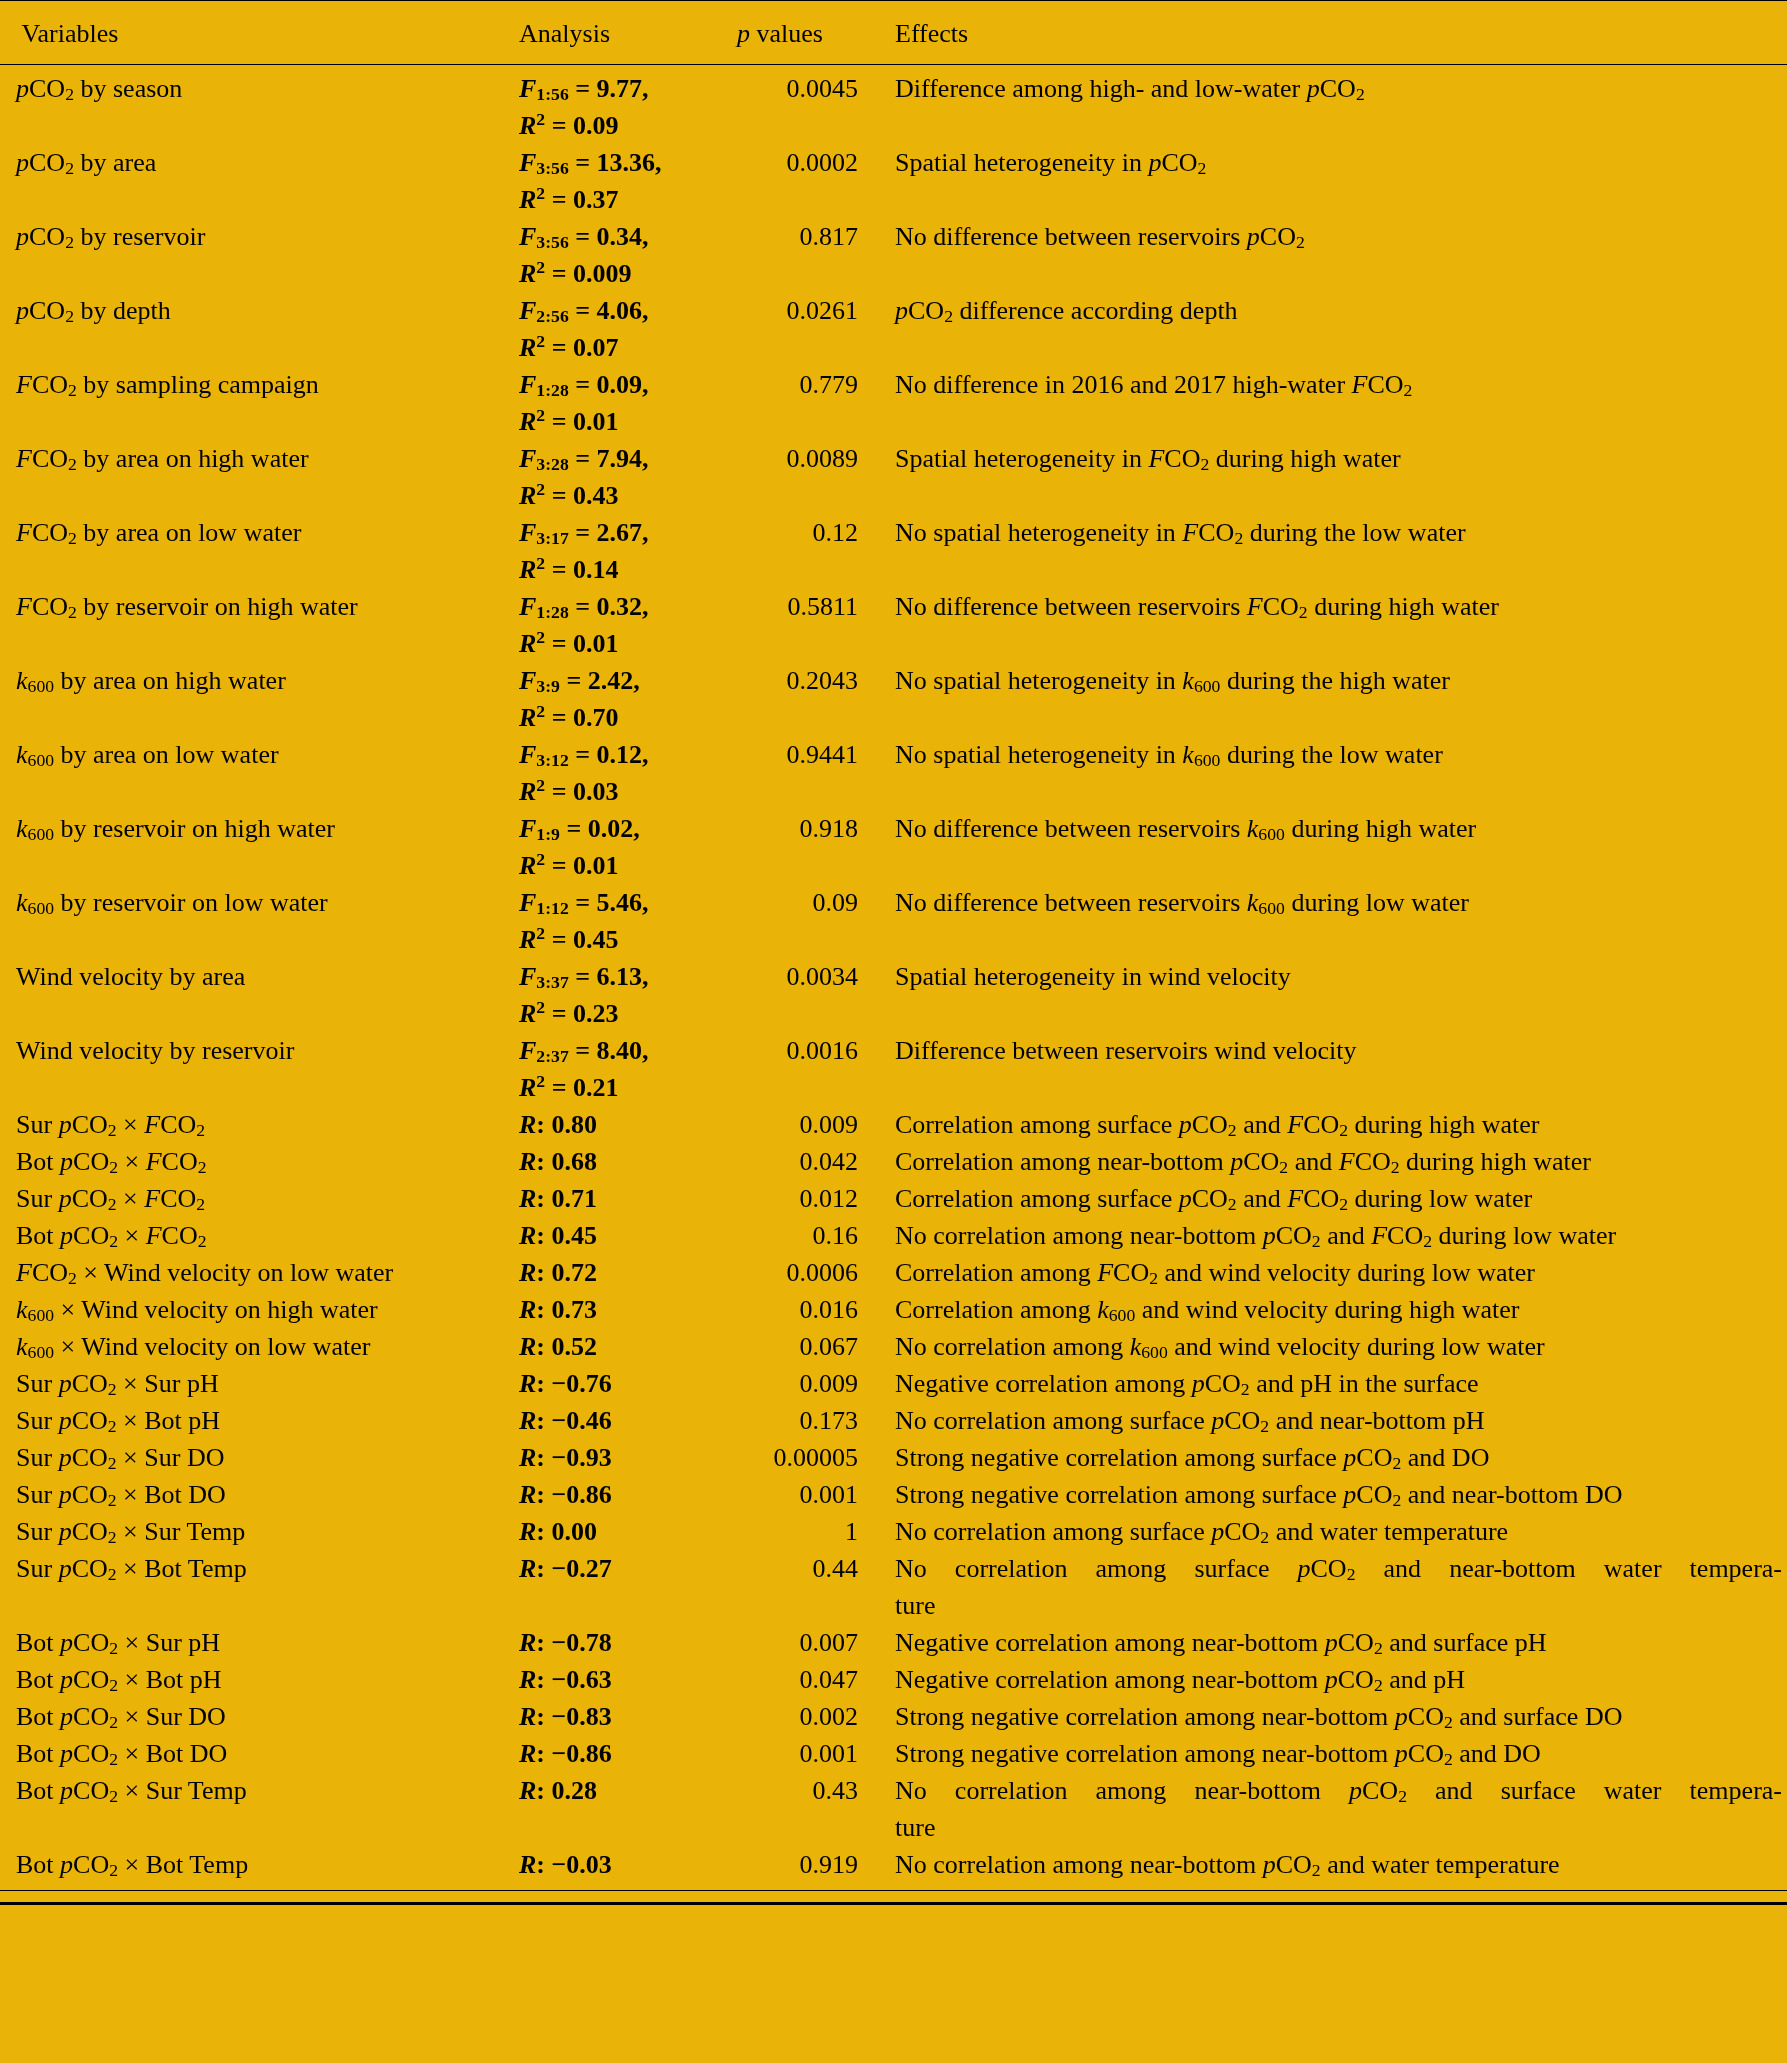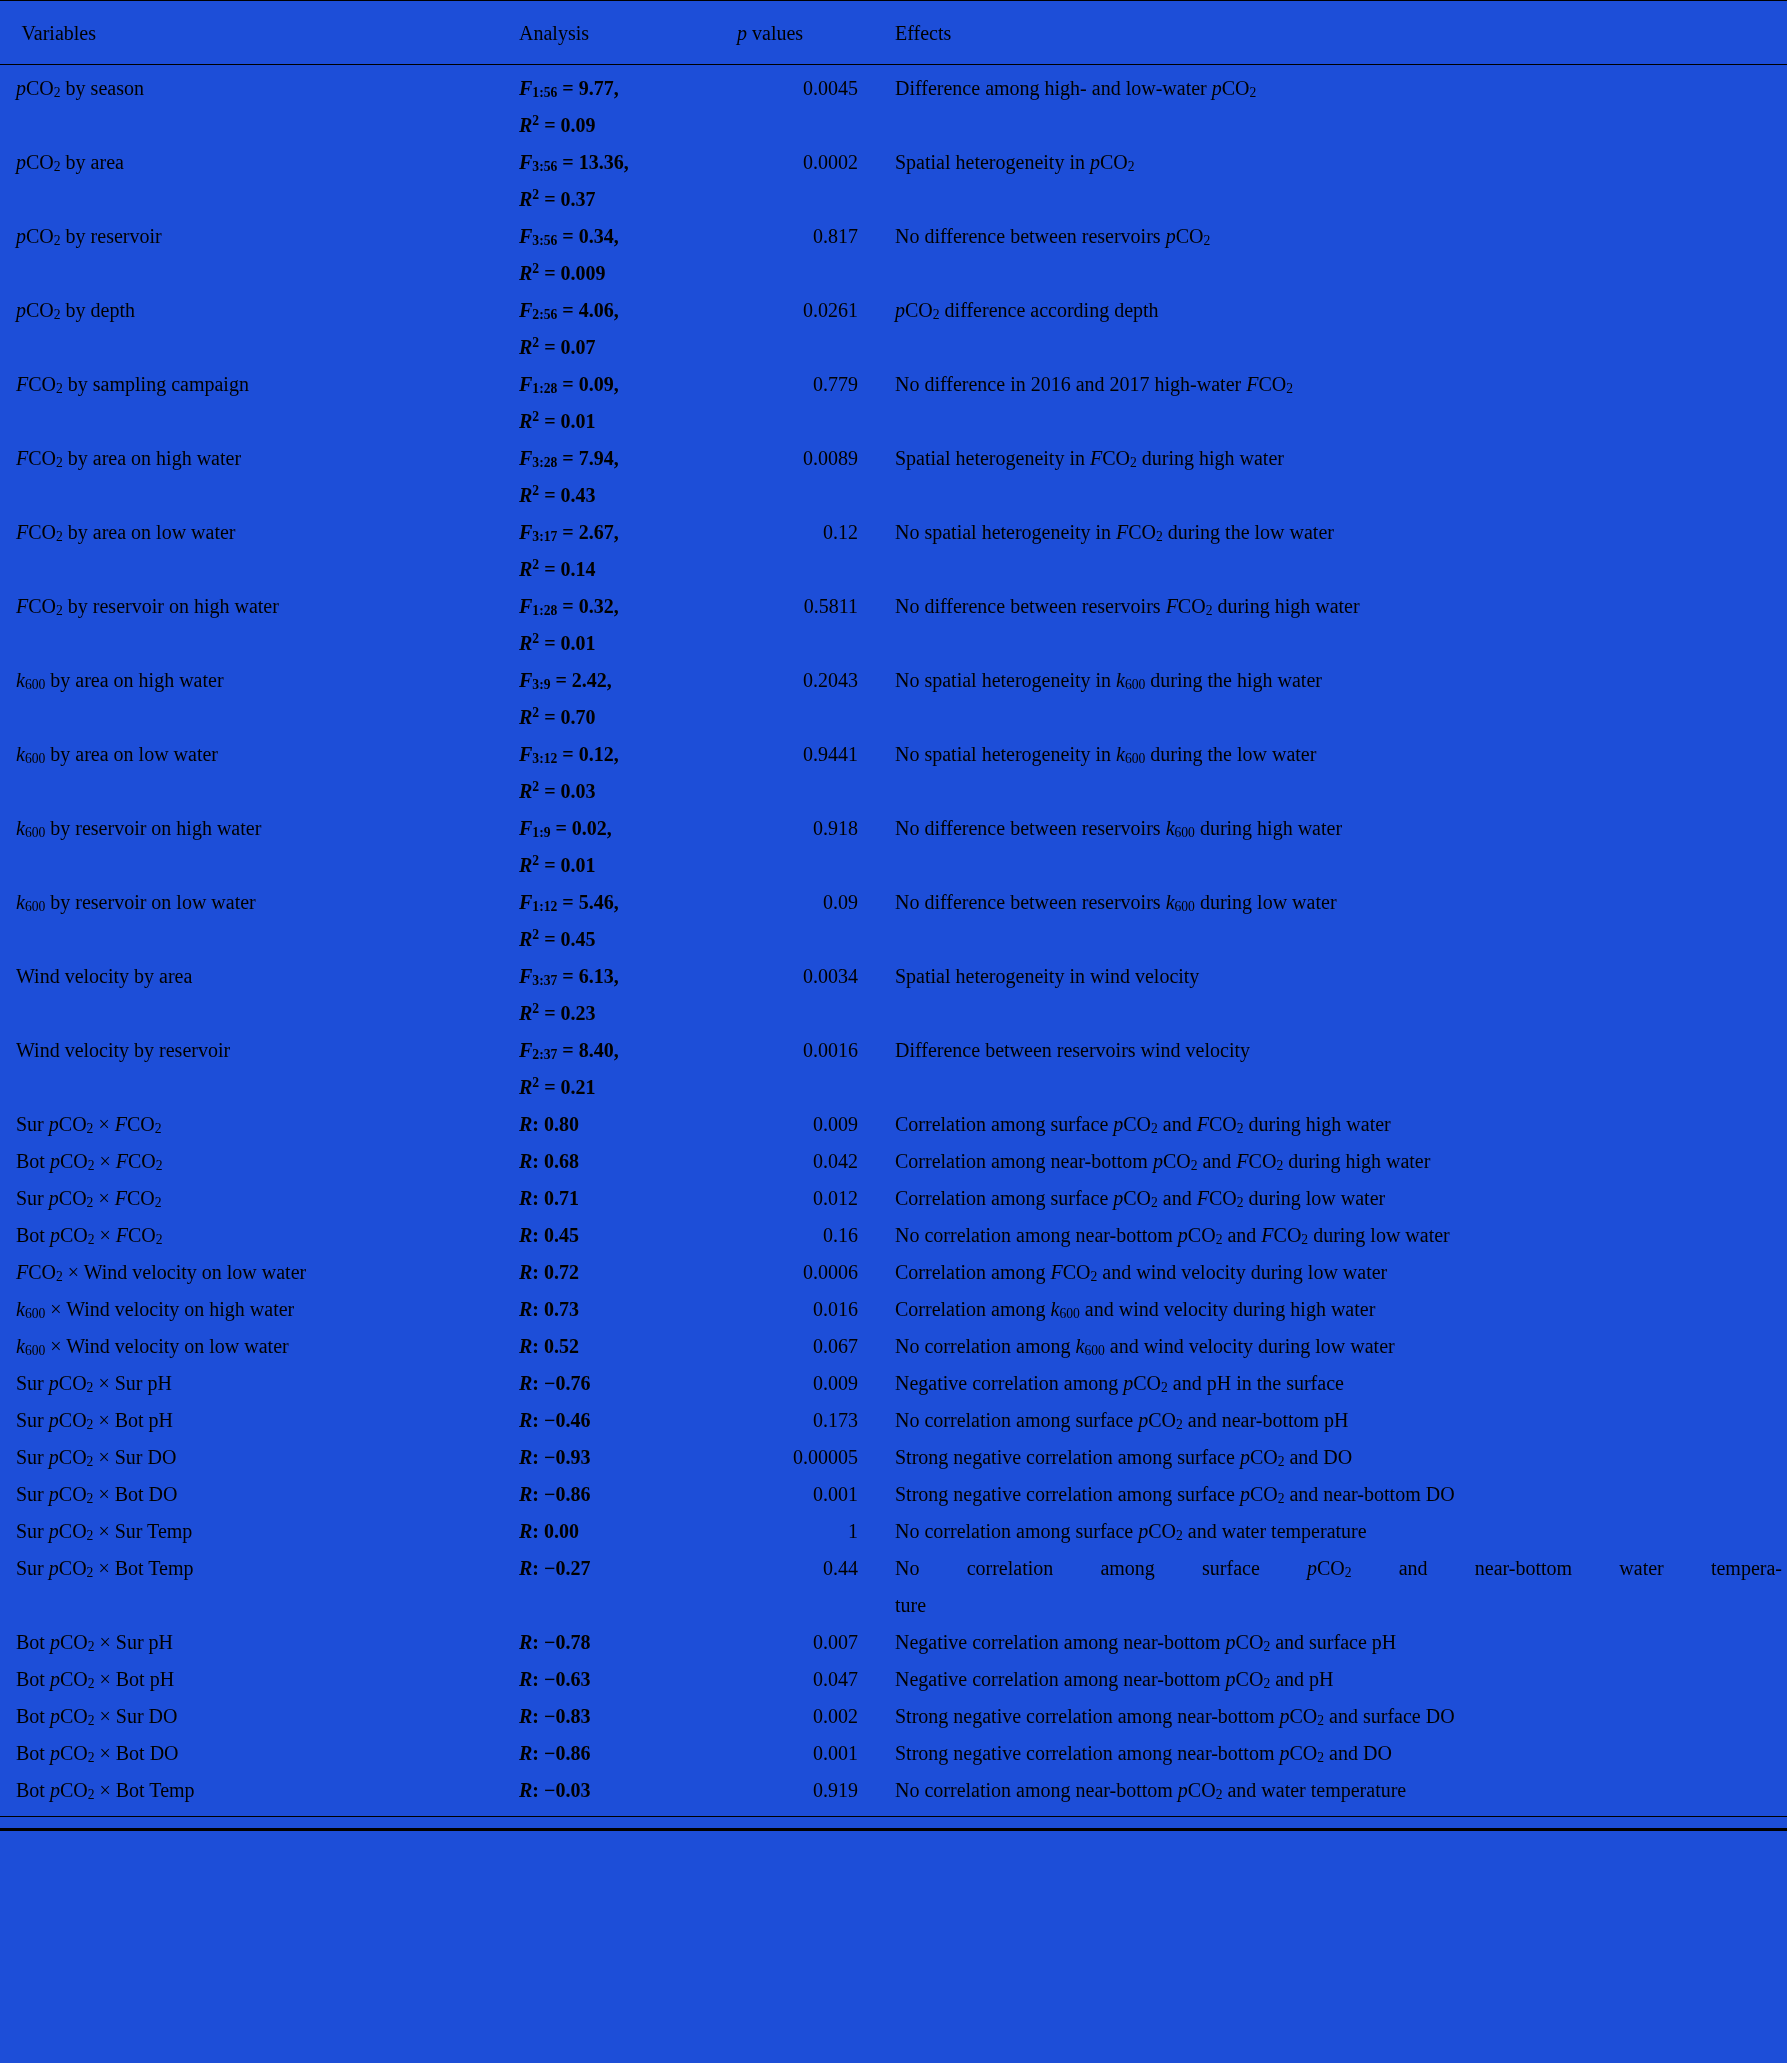--- a/index.html
+++ b/index.html
@@ -1,22 +1,22 @@
 <!DOCTYPE html>
 <html style="font-size:14px"><head>
 <meta charset="utf-8">
 <style>
   html, body { margin: 0; padding: 0; background: #ffffff; }
   .page {
     width: 1787px;
     height: 2063px;
-    background: #1d4ed8;
+    background: #eab308;
     color: #000000;
     font-family: "Liberation Serif", "DejaVu Serif", serif;
-    font-size: 20px;
+    font-size: 26px;
     line-height: 37px;
     overflow: hidden;
     box-sizing: border-box;
   }
   .table-wrap {
     border-bottom: 3.5px solid #000;
     padding-bottom: 10.4px;
   }
   table.stats {
     width: 1787px;
@@ -364,20 +364,28 @@
 
   <tr>
     <td class="c-var">Bot <i>p</i>CO<sub>2</sub> × Bot DO</td>
     <td class="c-an">
               <div class="an-line"><i>R</i>: −0.86</div>
             </td>
     <td class="c-p">0.001</td>
     <td class="c-eff">Strong negative correlation among near-bottom <i>p</i>CO<sub>2</sub> and DO</td>
   </tr>
 
+  <tr>
+    <td class="c-var">Bot <i>p</i>CO<sub>2</sub> × Sur Temp</td>
+    <td class="c-an">
+              <div class="an-line"><i>R</i>: 0.28</div>
+            </td>
+    <td class="c-p">0.43</td>
+    <td class="c-eff justify-wrap">No correlation among near-bottom <i>p</i>CO<sub>2</sub> and surface water tempera-<br>ture</td>
+  </tr>
 
   <tr>
     <td class="c-var">Bot <i>p</i>CO<sub>2</sub> × Bot Temp</td>
     <td class="c-an">
               <div class="an-line"><i>R</i>: −0.03</div>
             </td>
     <td class="c-p">0.919</td>
     <td class="c-eff">No correlation among near-bottom <i>p</i>CO<sub>2</sub> and water temperature</td>
   </tr>
 </tbody>

